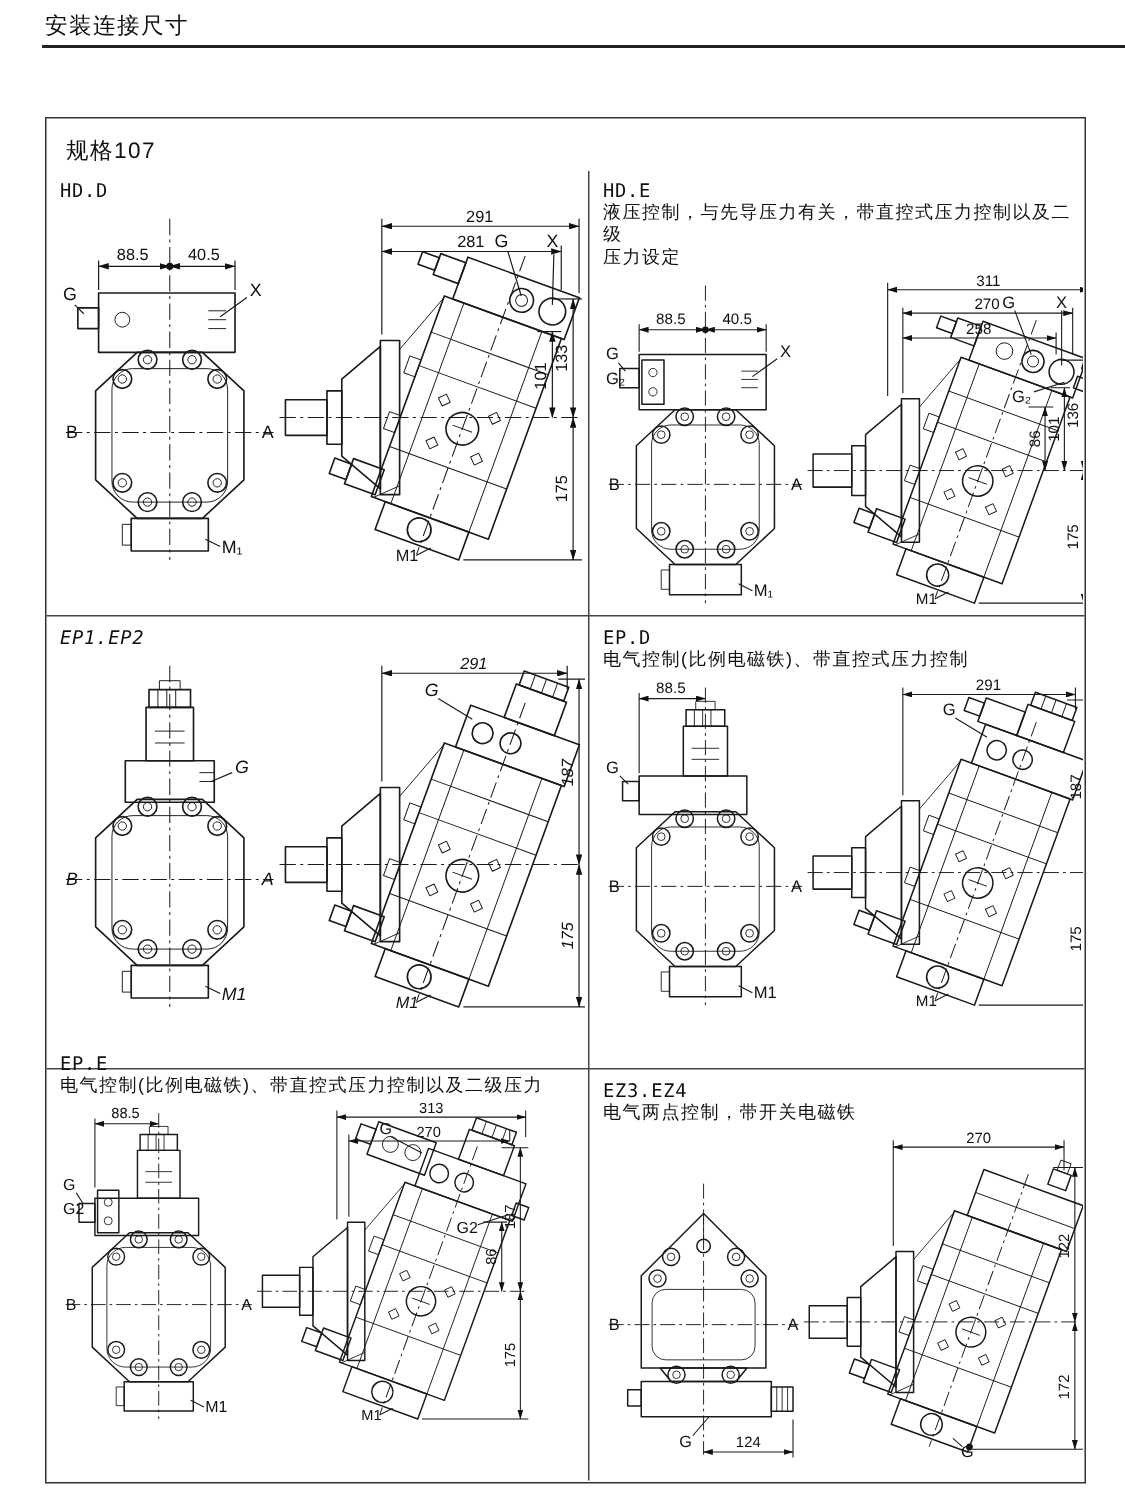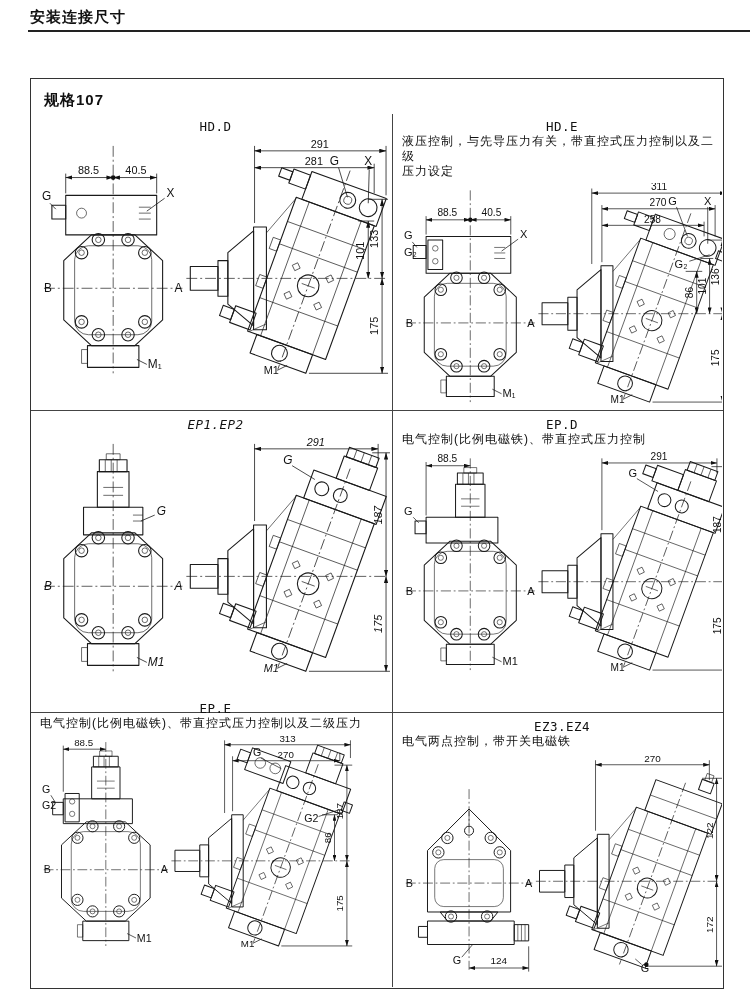--- a/index.html
+++ b/index.html
@@ -1,30 +1,30 @@
 <!DOCTYPE html>
 <html><head>
 <meta charset="utf-8">
 <style>
   html,body{margin:0;padding:0;background:#fff;}
   body{width:750px;height:1003px;position:relative;font-family:"Liberation Sans",sans-serif;color:#111;overflow:hidden;}
-  .hdr{position:absolute;left:30px;top:8px;font-size:15px;font-weight:bold;letter-spacing:1px;}
+  .hdr{position:absolute;left:30px;top:8px;font-size:15px;font-weight:normal;letter-spacing:1px;}
   .hdr-rule{position:absolute;left:28px;right:0;top:30px;height:0;border-top:2px solid #222;}
   .box{position:absolute;left:30px;top:78px;width:692px;height:909px;border:1.4px solid #333;}
-  .spec-title{position:absolute;left:44px;top:91px;font-size:15px;font-weight:bold;letter-spacing:1px;}
+  .spec-title{position:absolute;left:44px;top:91px;font-size:15px;font-weight:normal;letter-spacing:1px;}
   .vline{position:absolute;left:392px;top:114px;width:0;height:873px;border-left:1px solid #444;}
   .hline{position:absolute;left:31px;width:692px;height:0;border-top:1px solid #444;}
   .panel{position:absolute;padding:7px 0 0 9px;box-sizing:border-box;overflow:hidden;}
   #p0{left:31px;top:113px;width:360px;height:297px;}
   #p1{left:393px;top:113px;width:329px;height:297px;}
   #p2{left:31px;top:411px;width:360px;height:301px;font-style:italic;}
   #p3{left:393px;top:411px;width:329px;height:301px;}
   #p4{left:31px;top:695px;width:360px;height:273px;}
   #p5{left:393px;top:713px;width:329px;height:273px;}
-  .code{font-family:"DejaVu Sans Mono",monospace;font-size:12.5px;letter-spacing:.5px;line-height:14px;text-align:center;}
+  .code{font-family:"DejaVu Sans Mono",monospace;font-size:12.5px;letter-spacing:.5px;line-height:14px;}
   .desc{font-size:12px;line-height:15px;letter-spacing:1px;}
   .panel svg{display:block;margin:4px 0 0 2px;}
   #p0 svg,#p2 svg{width:348px;}
   #p1 svg,#p3 svg{width:324px;}
   #p4 svg{width:312px;}
   #p5 svg{width:318px;}
   .ln{fill:none;stroke:#1a1a1a;stroke-width:1.1;stroke-linejoin:round;}
   .thin{stroke-width:.65;}
   .cl{fill:none;stroke:#1a1a1a;stroke-width:.7;stroke-dasharray:11 3 2 3;}
   .dim{fill:none;stroke:#1a1a1a;stroke-width:.8;}

